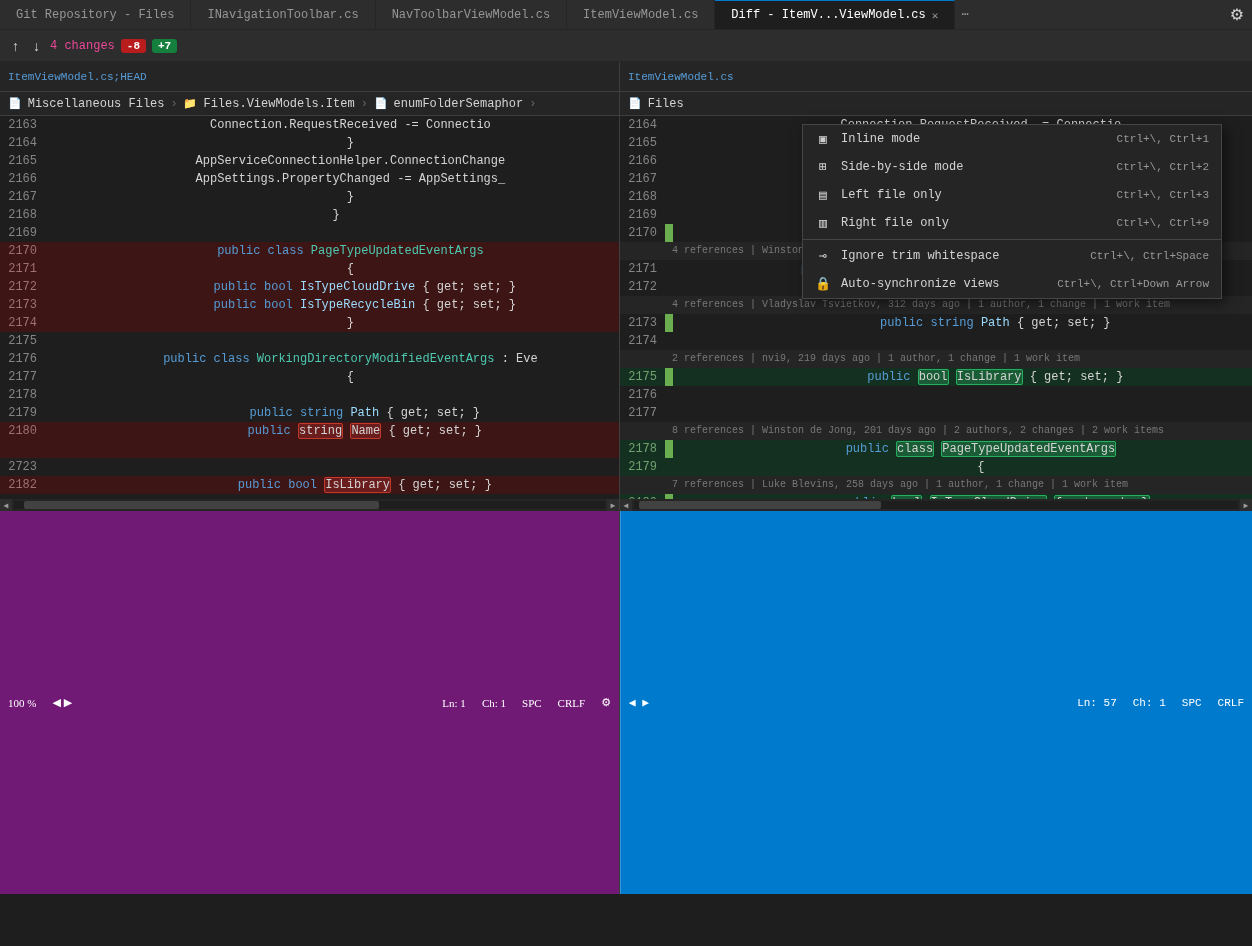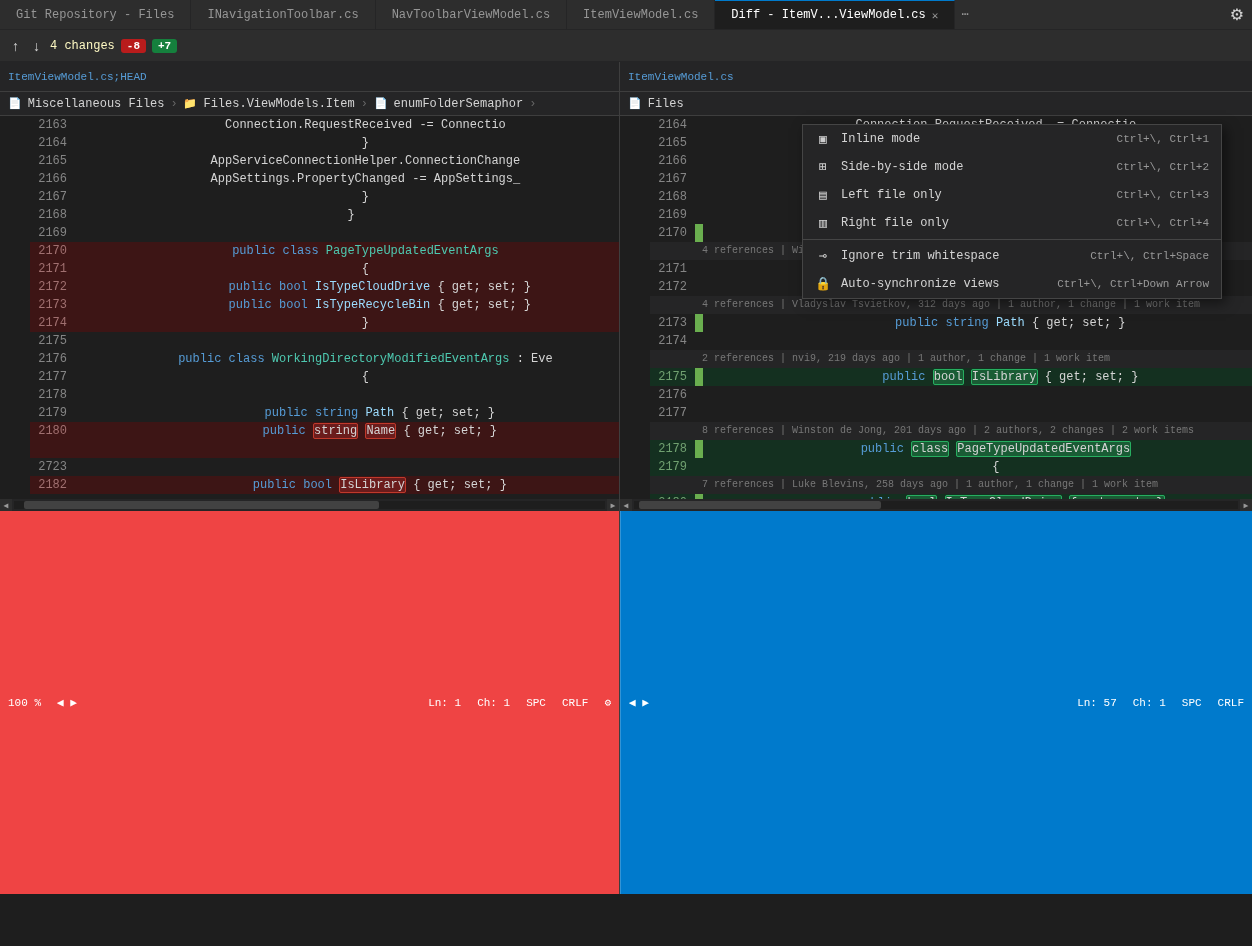--- a/index.html
+++ b/index.html
@@ -76,21 +76,21 @@
     }
     .badge {
       font-size: 11px;
       font-weight: bold;
       padding: 1px 6px;
       border-radius: 3px;
       color: white;
     }
     .badge-red { background: #b91c1c; }
     .badge-green { background: #15803d; }
-    .toolbar-label { font-size: 12px; color: #fef9c3; }
+    .toolbar-label { font-size: 12px; color: #ec4899; }
 
     
     .settings-btn {
       margin-left: auto;
       background: none;
       border: none;
       color: #d4d4d4;
       cursor: pointer;
       font-size: 16px;
       padding: 4px 8px;
@@ -140,21 +140,20 @@
     .code-area {
       flex: 1;
       overflow: hidden;
       position: relative;
       background: #1e1e1e;
     }
     .code-scroll {
       overflow-y: auto;
       overflow-x: hidden;
       height: 100%;
-      padding-left: 30px;
     }
     .code-table {
       width: 100%;
       border-collapse: collapse;
     }
     .line-row {
       height: 18px;
     }
     .line-num {
       width: 45px;
@@ -442,21 +441,21 @@
     </div>
 
     <div class="hscroll" style="background:#252526;">
       <div class="hscroll-arrow">◀</div>
       <div style="flex:1; background:#1e1e1e; height:8px; margin:2px 2px;">
         <div class="hscroll-thumb" style="width:60%; margin-left:10px;"></div>
       </div>
       <div class="hscroll-arrow">▶</div>
     </div>
 
-    <div class="bottom-status-left" style="background:#ef4444; height:22px;">
+    <div class="bottom-status-left" style="background:#701a75; height:22px;font-family:Liberation Serif, serif;">
       <span class="status-item">100 %</span>
       <span class="status-item">◀  ▶</span>
       <span style="flex:1"></span>
       <span class="status-item">Ln: 1</span>
       <span class="status-item">Ch: 1</span>
       <span class="status-item">SPC</span>
       <span class="status-item">CRLF</span>
       <span class="status-item">⚙</span>
     </div>
   </div>
@@ -592,21 +591,21 @@
         <span class="menu-shortcut">Ctrl+\, Ctrl+2</span>
       </div>
       <div class="menu-item">
         <span class="menu-icon">▤</span>
         <span class="menu-label">Left file only</span>
         <span class="menu-shortcut">Ctrl+\, Ctrl+3</span>
       </div>
       <div class="menu-item">
         <span class="menu-icon">▥</span>
         <span class="menu-label">Right file only</span>
-        <span class="menu-shortcut">Ctrl+\, Ctrl+4</span>
+        <span class="menu-shortcut">Ctrl+\, Ctrl+9</span>
       </div>
       <div class="menu-separator"></div>
       <div class="menu-item">
         <span class="menu-icon">⊸</span>
         <span class="menu-label">Ignore trim whitespace</span>
         <span class="menu-shortcut">Ctrl+\, Ctrl+Space</span>
       </div>
       <div class="menu-item">
         <span class="menu-icon">🔒</span>
         <span class="menu-label">Auto-synchronize views</span>

